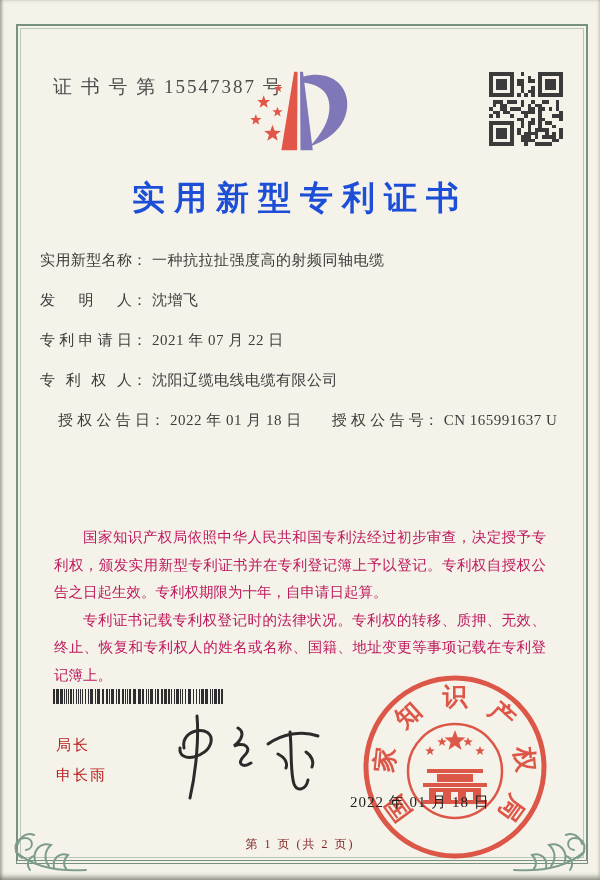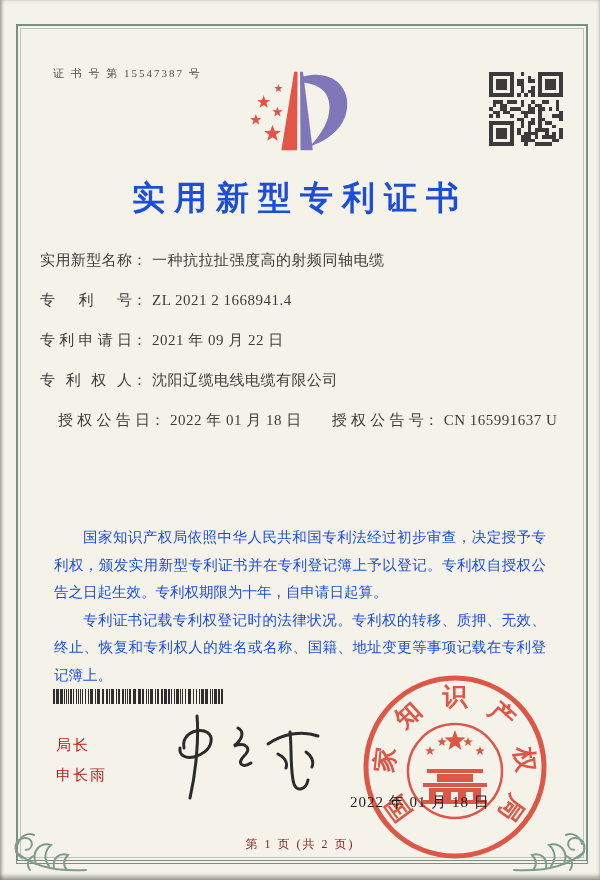--- a/index.html
+++ b/index.html
@@ -17,41 +17,41 @@
     position:absolute;left:16px;top:24px;width:568px;height:834px;
     border-top:2px solid var(--frame-green);
     border-left:2px solid var(--frame-green);
     border-right:2px solid var(--frame-green);
     border-bottom:4px double var(--frame-green);
   }
   .frame::before{
     content:'';position:absolute;inset:2px;border:1px solid #b8c7ba;pointer-events:none;
   }
   .cert-number{
-    position:absolute;left:53px;top:66px;font-size:11px;letter-spacing:2px;color:#4c4c4c;
+    position:absolute;left:53px;top:74px;font-size:19px;letter-spacing:2px;color:#4c4c4c;
   }
   .logo{position:absolute;left:226px;top:60px;}
   .qr{position:absolute;left:489px;top:72px;}
   .title{
     position:absolute;left:0;top:176px;width:100%;text-align:center;
     font-size:33px;font-weight:600;letter-spacing:9px;color:#1d4ed8;
   }
   .fields{position:absolute;left:40px;top:251px;width:500px;font-size:15px;}
   .field-row{height:40px;white-space:nowrap;}
   .lbl{
     display:inline-block;width:92px;text-align:justify;text-align-last:justify;
     vertical-align:top;
   }
   .colon{display:inline-block;}
   .val{margin-left:5px;letter-spacing:.5px;}
   .pair{display:inline-block;margin-left:18px;}
   .pair.first{width:252px;}
   .paragraphs{
     position:absolute;left:54px;top:524px;width:492px;
-    font-size:14.5px;line-height:27.5px;text-align:justify;color:#1d4ed8;
+    font-size:14.5px;line-height:27.5px;text-align:justify;color:#be185d;
   }
   .paragraphs p{margin:0;text-indent:2em;}
   .barcode{position:absolute;left:53px;top:689px;}
   .signer{position:absolute;left:56px;top:736px;font-size:15px;color:#b91c1c;}
   .signer div{height:30px;letter-spacing:2px;}
   .signature{position:absolute;left:150px;top:710px;}
   .seal{position:absolute;left:357px;top:669px;opacity:.92;}
   .seal-date{
     position:absolute;left:350px;top:793px;font-size:15px;color:#1f1f1f;
     letter-spacing:1px;z-index:5;
@@ -217,24 +217,24 @@
       <rect x="2" y="16" width="3" height="3" fill="#3b3b3b"></rect>
     </svg>
 
   <div class="title">实用新型专利证书</div>
 
   <div class="fields">
     <div class="field-row">
       <span class="lbl">实用新型名称</span><span class="colon">：</span><span class="val">一种抗拉扯强度高的射频同轴电缆</span>
     </div>
     <div class="field-row">
-      <span class="lbl">专利号</span><span class="colon">：</span><span class="val">ZL 2021 2 1668941.4</span>
-    </div>
-    <div class="field-row">
-      <span class="lbl">专利申请日</span><span class="colon">：</span><span class="val">2021 年 09 月 22 日</span>
+      <span class="lbl">发明人</span><span class="colon">：</span><span class="val">沈增飞</span>
+    </div>
+    <div class="field-row">
+      <span class="lbl">专利申请日</span><span class="colon">：</span><span class="val">2021 年 07 月 22 日</span>
     </div>
     <div class="field-row">
       <span class="lbl">专利权人</span><span class="colon">：</span><span class="val">沈阳辽缆电线电缆有限公司</span>
     </div>
     <div class="field-row">
       <span class="pair first">
         <span class="lbl">授权公告日</span><span class="colon">：</span><span class="val">2022 年 01 月 18 日</span>
       </span>
       <span class="pair">
         <span class="lbl">授权公告号</span><span class="colon">：</span><span class="val">CN 165991637 U</span>

